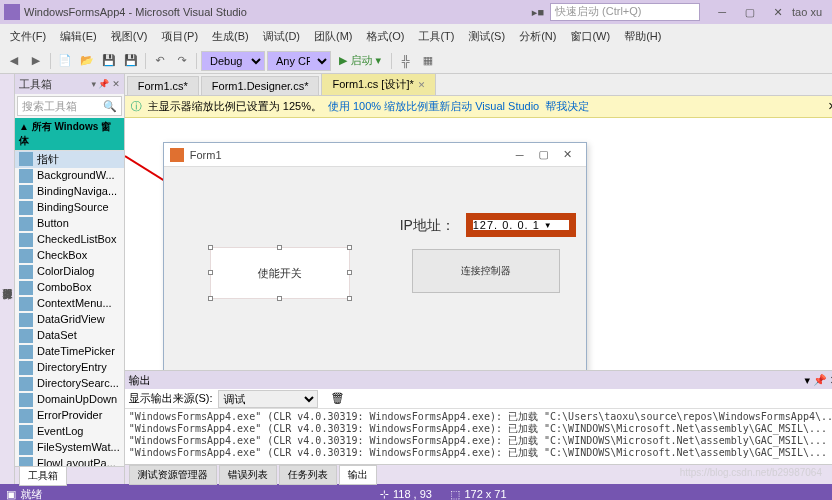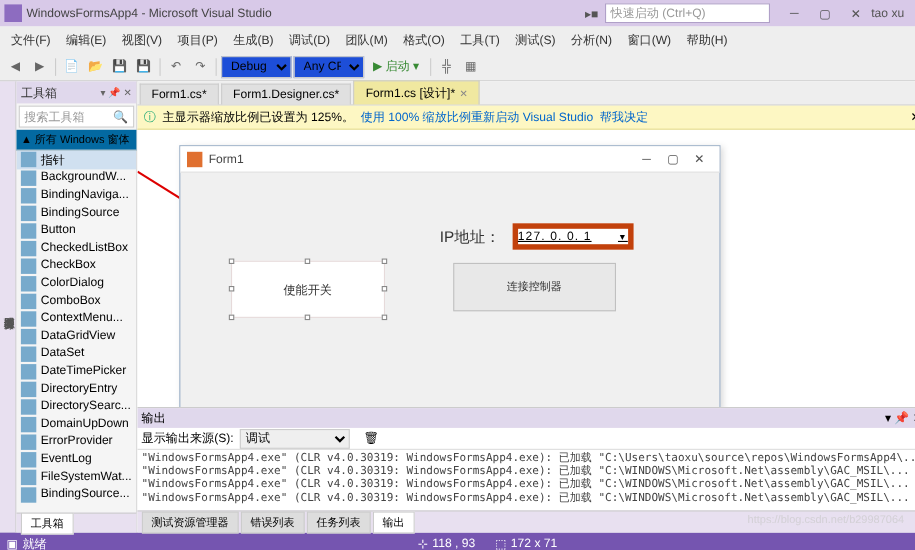--- a/index.html
+++ b/index.html
@@ -8,54 +8,54 @@
 .titlebar .logo { width: 16px; height: 16px; background: #8d6cc0; margin-right: 4px; }
 .titlebar .title { flex: 1; color: #444; }
 .titlebar .quicksearch { width: 150px; height: 18px; border: 1px solid #b0a0c8; background: #fff; padding: 0 4px; color: #999; margin-right: 8px; }
 .titlebar .winbtn { width: 28px; height: 18px; display: flex; justify-content: center; align-items: center; color: #555; }
 .titlebar .acct { color: #555; margin-right: 6px; }
 .menubar { height: 20px; background: #eee; display: flex; align-items: center; padding: 12px 4px; gap: 2px; }
 .menubar span { padding: 2px 6px; color: #333; cursor: default; }
 .toolbar { height: 26px; background: #eee; border-bottom: 1px solid #ccc; display: flex; align-items: center; padding: 0 4px; gap: 2px; }
 .toolbar .tbtn { width: 20px; height: 20px; display: flex; justify-content: center; align-items: center; color: #666; }
 .toolbar .sep { width: 1px; height: 16px; background: #ccc; margin: 0 2px; }
-.toolbar select, .toolbar .combo { height: 20px; border: 1px solid #ccc; background: #1d4ed8; font-size: 11px; padding: 0 4px; }
+.toolbar select, .toolbar .combo { height: 20px; border: 1px solid #ccc; background: #c4b5fd; font-size: 11px; padding: 0 4px; }
 .toolbar .start { color: #388a34; display: flex; align-items: center; gap: 3px; padding: 0 6px; }
 .main { display: flex; height: 410px; }
 .leftwell { width: 18px; background: #e8e0f0; border-right: 1px solid #ccc; writing-mode: vertical-lr; text-align: center; padding-top: 4px; color: #555; font-size: 10px; }
 .toolbox { width: 116px; background: #f5f5f5; border-right: 1px solid #ccc; display: flex; flex-direction: column; }
 .panelhead { background: #e0d8ec; height: 20px; display: flex; align-items: center; padding: 0 4px; font-size: 11px; color: #333; justify-content: space-between; }
 .panelhead .pin { font-size: 9px; color: #666; }
 .searchbox { height: 20px; border: 1px solid #ccc; margin: 2px; background: #fff; color: #999; padding: 2px 4px; display: flex; align-items: center; justify-content: space-between; }
-.toolbox-cat { background: #0369a1; padding: 2px 4px; font-weight: normal; font-size: 10px; border-bottom: 1px solid #ddd; }
+.toolbox-cat { background: #14b8a6; padding: 2px 4px; font-weight: bold; font-size: 10px; border-bottom: 1px solid #ddd; }
 .toolbox-list { flex: 1; overflow: hidden; }
 .toolbox-item { display: flex; padding: 1px 4px; gap: 4px; white-space: nowrap; overflow: hidden; }
 .toolbox-item .ticon { width: 14px; height: 14px; flex-shrink: 0; background: #7ac; display: inline-block; }
 .toolbox-item.sel { background: #d0e0f0; }
 .center { flex: 1; display: flex; flex-direction: column; background: #fff; }
 .doctabs { height: 22px; background: #eee; border-bottom: 1px solid #ccc; display: flex; align-items: flex-end; }
 .doctab { padding: 3px 10px; background: #e0e0e0; border: 1px solid #ccc; border-bottom: none; margin-left: 2px; font-size: 11px; display: flex; align-items: center; gap: 4px; }
 .doctab.active { background: #f0e8a0; }
 .doctab .close { color: #888; font-size: 9px; }
 .infobar { height: 22px; background: #fdf7c3; border-bottom: 1px solid #e0d880; display: flex; align-items: center; padding: 0 6px; gap: 6px; font-size: 11px; }
 .infobar .link { color: #0066cc; }
 .designer-surface { flex: 1; background: #fff; position: relative; overflow: hidden; }
-.form-window { position: absolute; left: 38px; top: 14px; width: 492px; height: 240px; background: #f0f0f0; border: 1px solid #9bb0c8; box-shadow: 2px 2px 6px rgba(0,0,0,.15); }
+.form-window { position: absolute; left: 38px; top: 24px; width: 424px; height: 240px; background: #f0f0f0; border: 1px solid #9bb0c8; box-shadow: 2px 2px 6px rgba(0,0,0,.15); }
 .form-titlebar { height: 24px; background: #fff; border-bottom: 1px solid #ddd; display: flex; align-items: center; padding: 0 6px; }
 .form-titlebar .ficon { width: 14px; height: 14px; background: #e07030; margin-right: 6px; }
 .form-titlebar .ftitle { flex: 1; color: #444; }
 .form-titlebar .fbtn { width: 24px; text-align: center; color: #555; }
 .form-body { position: relative; height: calc(100% - 24px); }
 .ctl-label { position: absolute; left: 46px; top: 80px; width: 140px; height: 52px; background: #fff; border: 1px solid #e6dada; display: flex; align-items: center; justify-content: center; font-size: 14px; color: #333; }
 .ctl-label .handle { position: absolute; width: 5px; height: 5px; background: #fff; border: 1px solid #888; }
 .h-tl { top: -3px; left: -3px; } .h-tm { top: -3px; left: 50%; margin-left: -3px; } .h-tr { top: -3px; right: -3px; }
 .h-ml { top: 50%; left: -3px; margin-top: -3px; } .h-mr { top: 50%; right: -3px; margin-top: -3px; }
 .h-bl { bottom: -3px; left: -3px; } .h-bm { bottom: -3px; left: 50%; margin-left: -3px; } .h-br { bottom: -3px; right: -3px; }
 .ctl-iplabel { position: absolute; left: 236px; top: 50px; font-size: 14px; color: #333; }
-.ctl-ipbox { position: absolute; left: 302px; top: 46px; width: 110px; height: 24px; border: 5px solid #c2410c; background: #fff; display: flex; align-items: center; justify-content: space-between; font-family: monospace; font-size: 13px; letter-spacing: 1px; text-decoration: underline; }
+.ctl-ipbox { position: absolute; left: 302px; top: 46px; width: 110px; height: 24px; border: 7px solid #c2410c; background: #fff; display: flex; align-items: center; justify-content: flex-start; font-family: monospace; font-size: 13px; letter-spacing: 1px; }
 .ctl-connect { position: absolute; left: 248px; top: 82px; width: 148px; height: 44px; background: #e8e8e8; border: 1px solid #c0c0c0; display: flex; align-items: center; justify-content: center; font-size: 10px; color: #333; }
 .arrow { position: absolute; left: -10px; top: 28px; pointer-events: none; }
 .output-panel { height: 94px; border-top: 1px solid #ccc; background: #fff; display: flex; flex-direction: column; }
 .output-head { height: 18px; background: #e0d8ec; display: flex; align-items: center; padding: 0 4px; justify-content: space-between; }
 .output-toolbar { height: 20px; border-bottom: 1px solid #ddd; display: flex; align-items: center; padding: 0 4px; gap: 6px; }
 .output-toolbar select { height: 18px; border: 1px solid #ccc; font-size: 11px; }
 .output-body { flex: 1; overflow: hidden; padding: 2px 4px; font-family: Consolas, monospace; font-size: 10px; color: #444; line-height: 12px; white-space: pre; }
 .bottom-tabs { height: 20px; background: #e8e0f0; border-top: 1px solid #ccc; display: flex; align-items: center; padding: 0 4px; gap: 2px; }
 .bottom-tabs span { padding: 2px 8px; background: #ddd; border: 1px solid #ccc; font-size: 10px; }
 .bottom-tabs span.active { background: #fff; }
@@ -199,21 +199,21 @@
         <div class="toolbox-item">
           <span class="ticon"></span>
           <span>EventLog</span>
         </div>
         <div class="toolbox-item">
           <span class="ticon"></span>
           <span>FileSystemWat...</span>
         </div>
         <div class="toolbox-item">
           <span class="ticon"></span>
-          <span>BindingSource...</span>
+          <span>FlowLayoutPa...</span>
         </div>
       </div>
     <div class="bottom-tabs" style="height:18px">
       <span class="active">工具箱</span>
     </div>
   </div>
 
   <div class="center">
     <div class="doctabs" id="doctabs">
         <div class="doctab">

